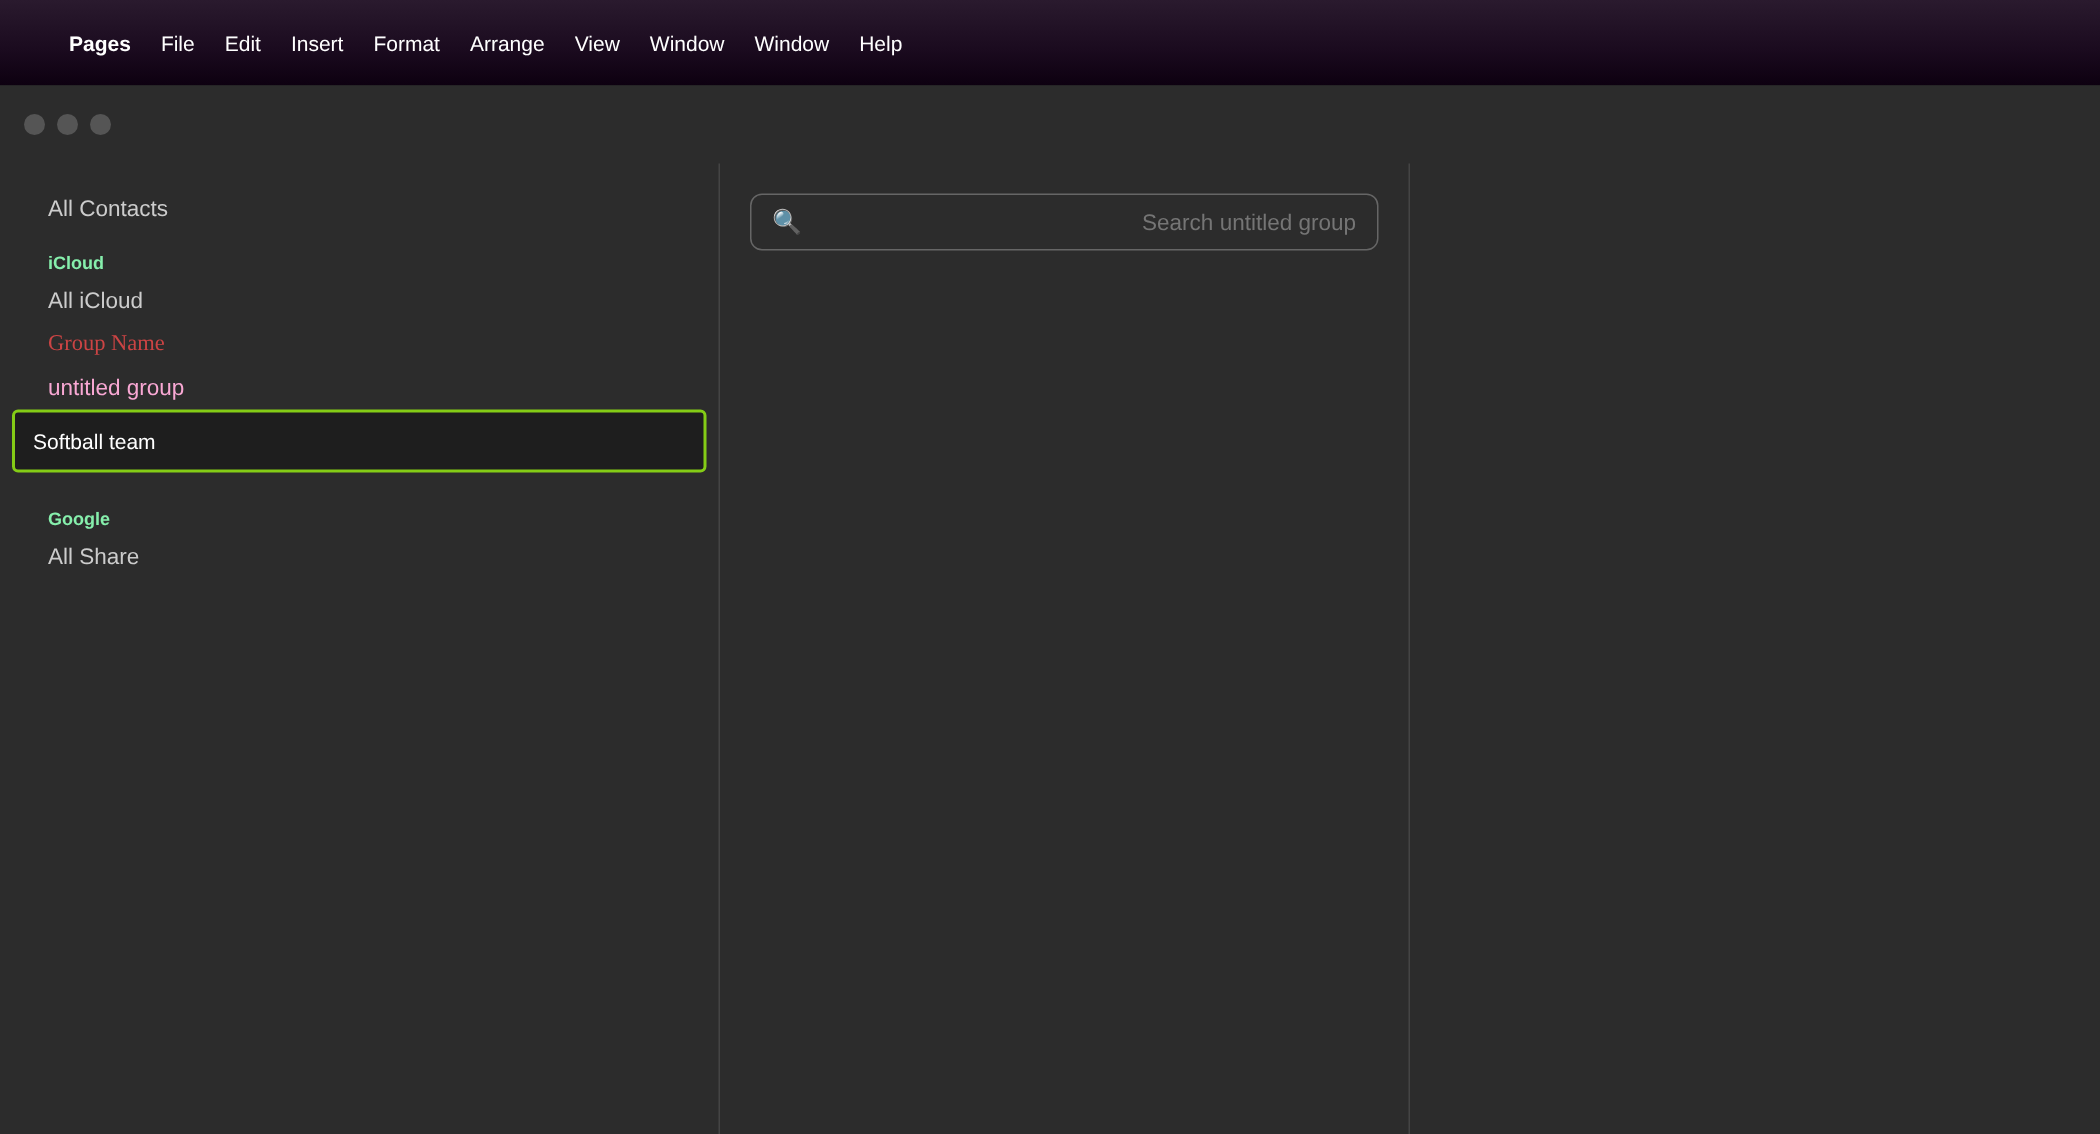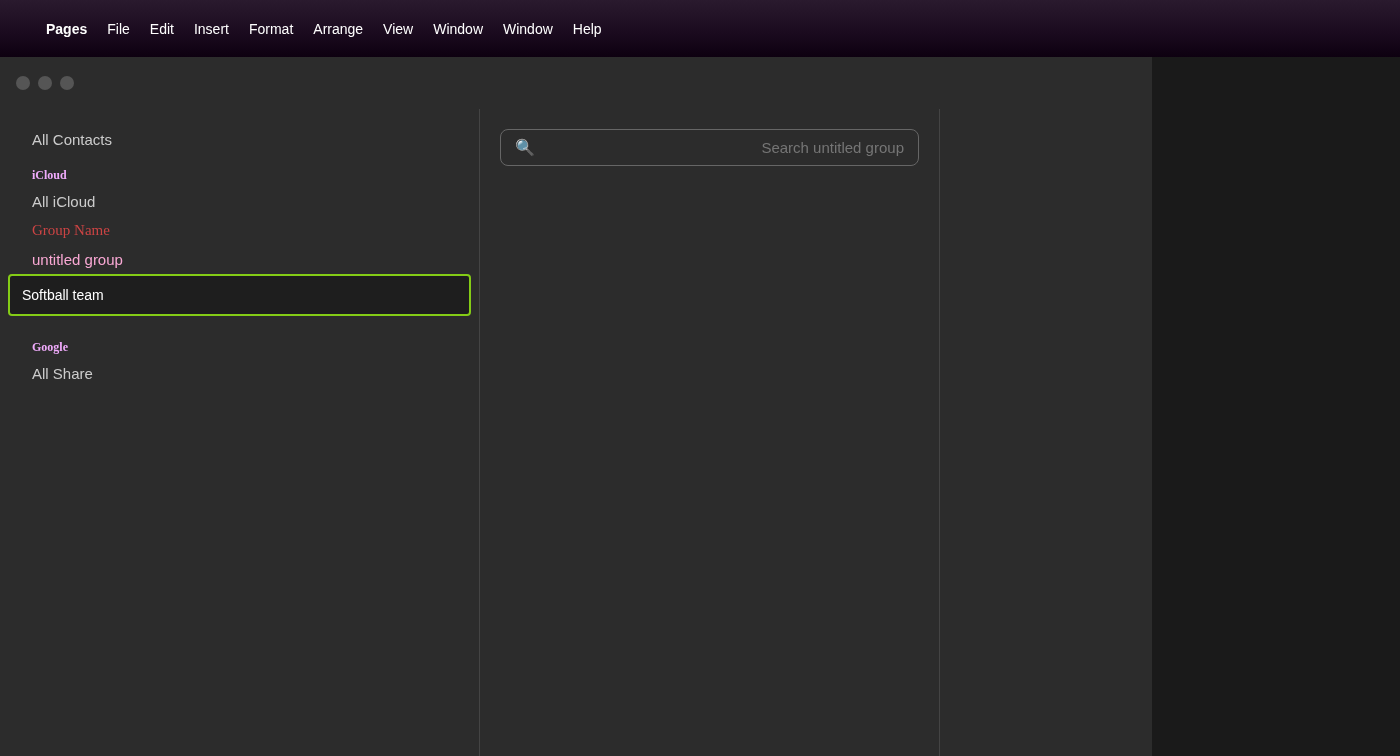--- a/index.html
+++ b/index.html
@@ -35,21 +35,21 @@
     }
     .apple-icon {
       color: #ffffff;
       font-size: 18px;
       padding: 4px 12px;
       cursor: pointer;
     }
 
     
     .window {
-      width: 1152px;
+      width: 1400px;
       height: 699px;
       background: #2c2c2c;
       display: flex;
       flex-direction: column;
     }
 
     
     .title-bar {
       height: 52px;
       background: #2c2c2c;
@@ -89,28 +89,27 @@
 
     .sidebar-item {
       padding: 6px 24px;
       color: #cccccc;
       font-size: 15px;
       cursor: pointer;
       border-radius: 6px;
       margin: 0 8px;
     }
     .sidebar-item.section-header {
-      color: #f0abfc;
+      color: #86efac;
       font-size: 12px;
       font-weight: 600;
       text-transform: none;
       cursor: default;
       margin-top: 10px;
       padding: 4px 24px;
-      font-family: Liberation Serif, serif;
     }
 
     
     .group-name-item {
       padding: 6px 24px;
       color: #cc4444;
       font-size: 15px;
       cursor: pointer;
       margin: 0 8px;
       border-radius: 6px;

